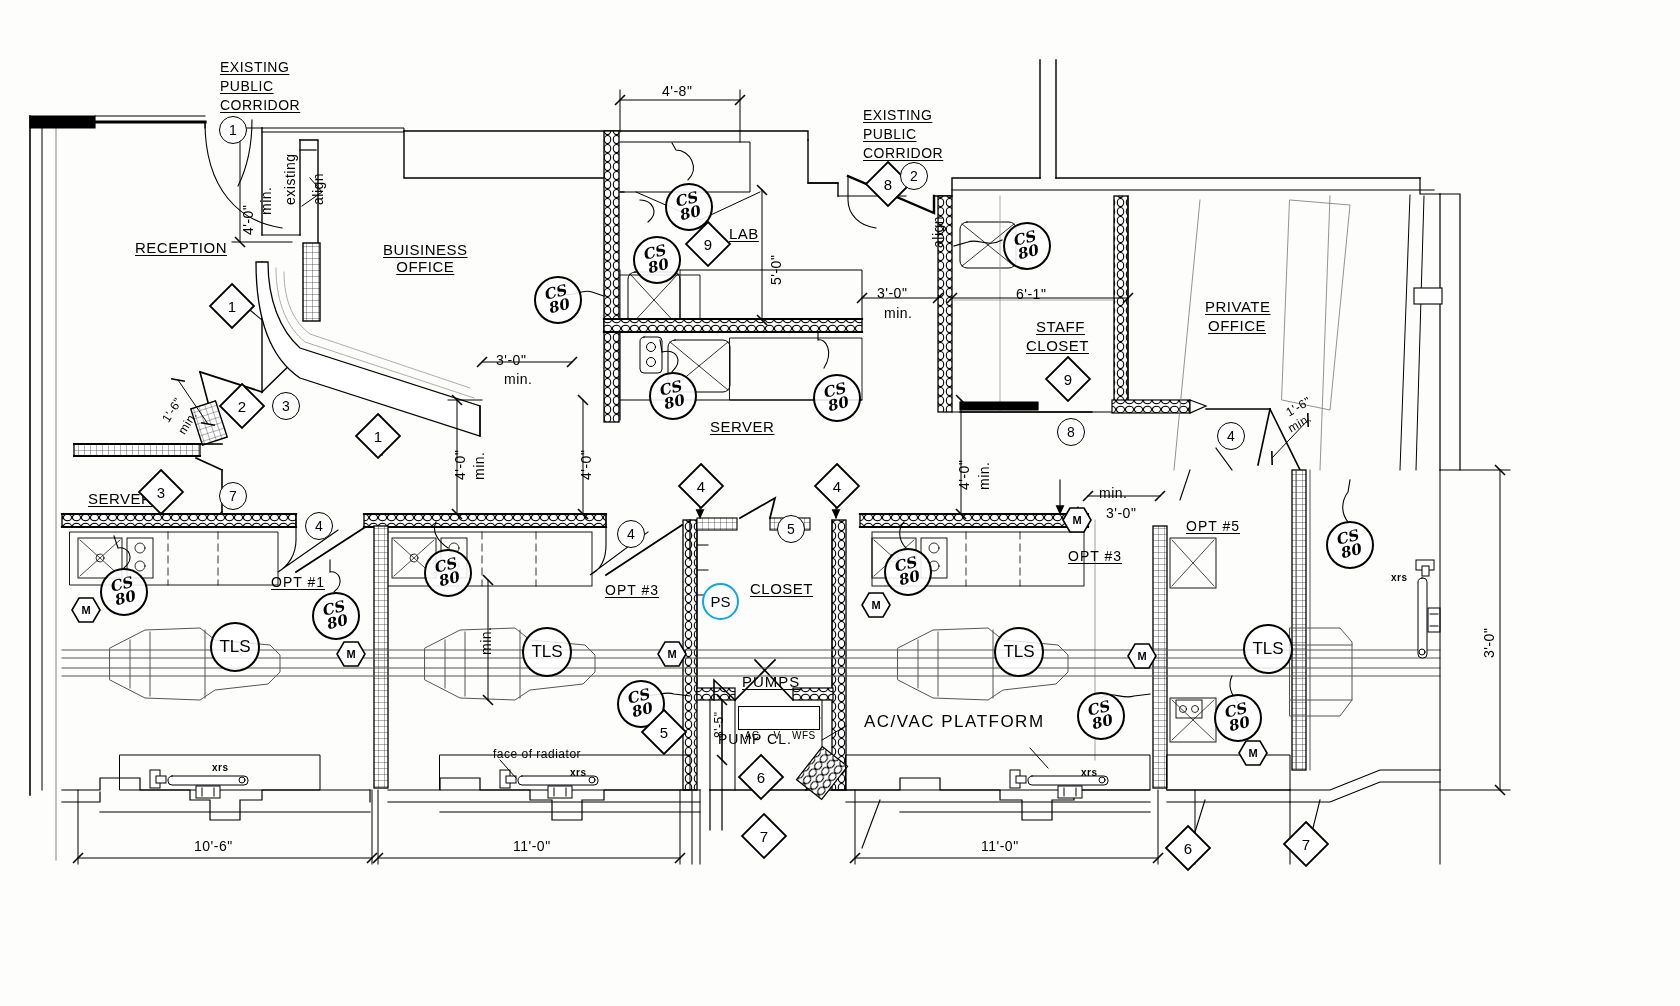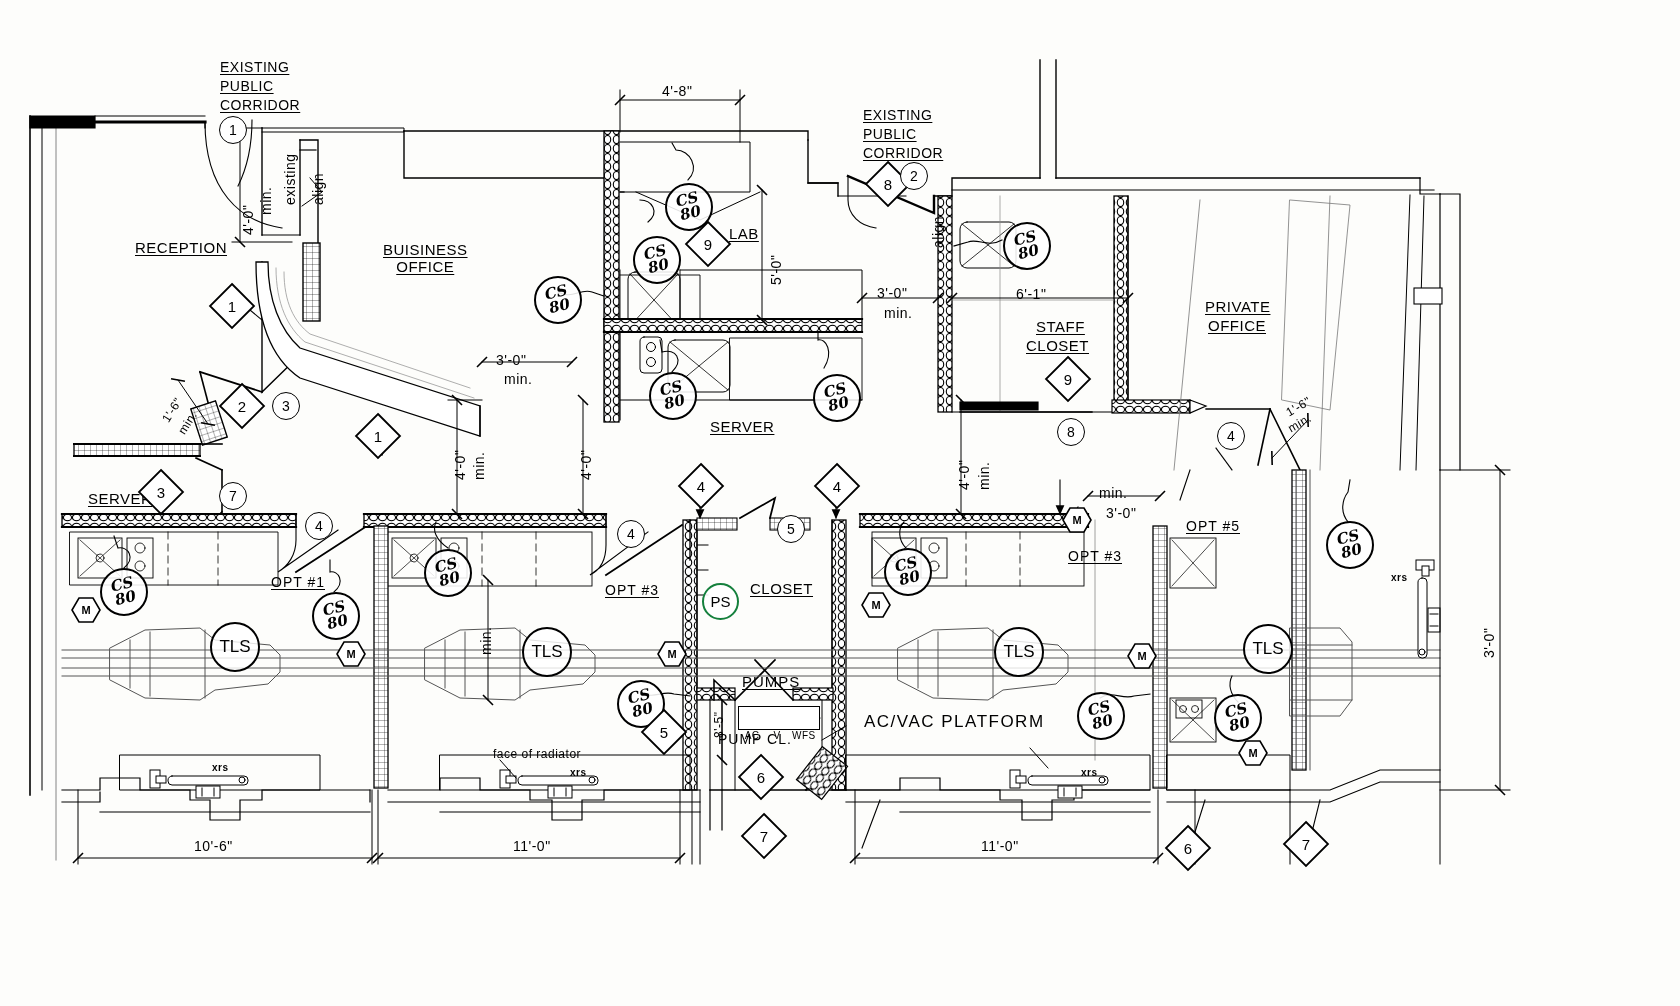--- a/index.html
+++ b/index.html
@@ -42,21 +42,21 @@
     font-family:"DejaVu Serif", serif;font-size:15px;font-style:italic;font-weight:bold;
     line-height:0.92;transform:rotate(-14deg);
   }
   .tls{
     position:absolute;width:46px;height:46px;border:2.2px solid #000;border-radius:50%;
     background:rgba(255,255,255,0.82);
     display:flex;align-items:center;justify-content:center;
     font-size:17px;letter-spacing:0px;
   }
   .ps{
-    position:absolute;width:33px;height:33px;border:2px solid #15803d;border-radius:50%;
+    position:absolute;width:33px;height:33px;border:2px solid #0ea5e9;border-radius:50%;
     background:rgba(255,255,255,0.9);
     display:flex;align-items:center;justify-content:center;font-size:15px;
   }
   .mhex{
     position:absolute;width:30px;height:26px;
     display:flex;align-items:center;justify-content:center;
     font-size:11px;font-weight:bold;
   }
   .mhex svg{position:absolute;left:0;top:0;}
   .mhex b{position:relative;font-weight:bold;}

